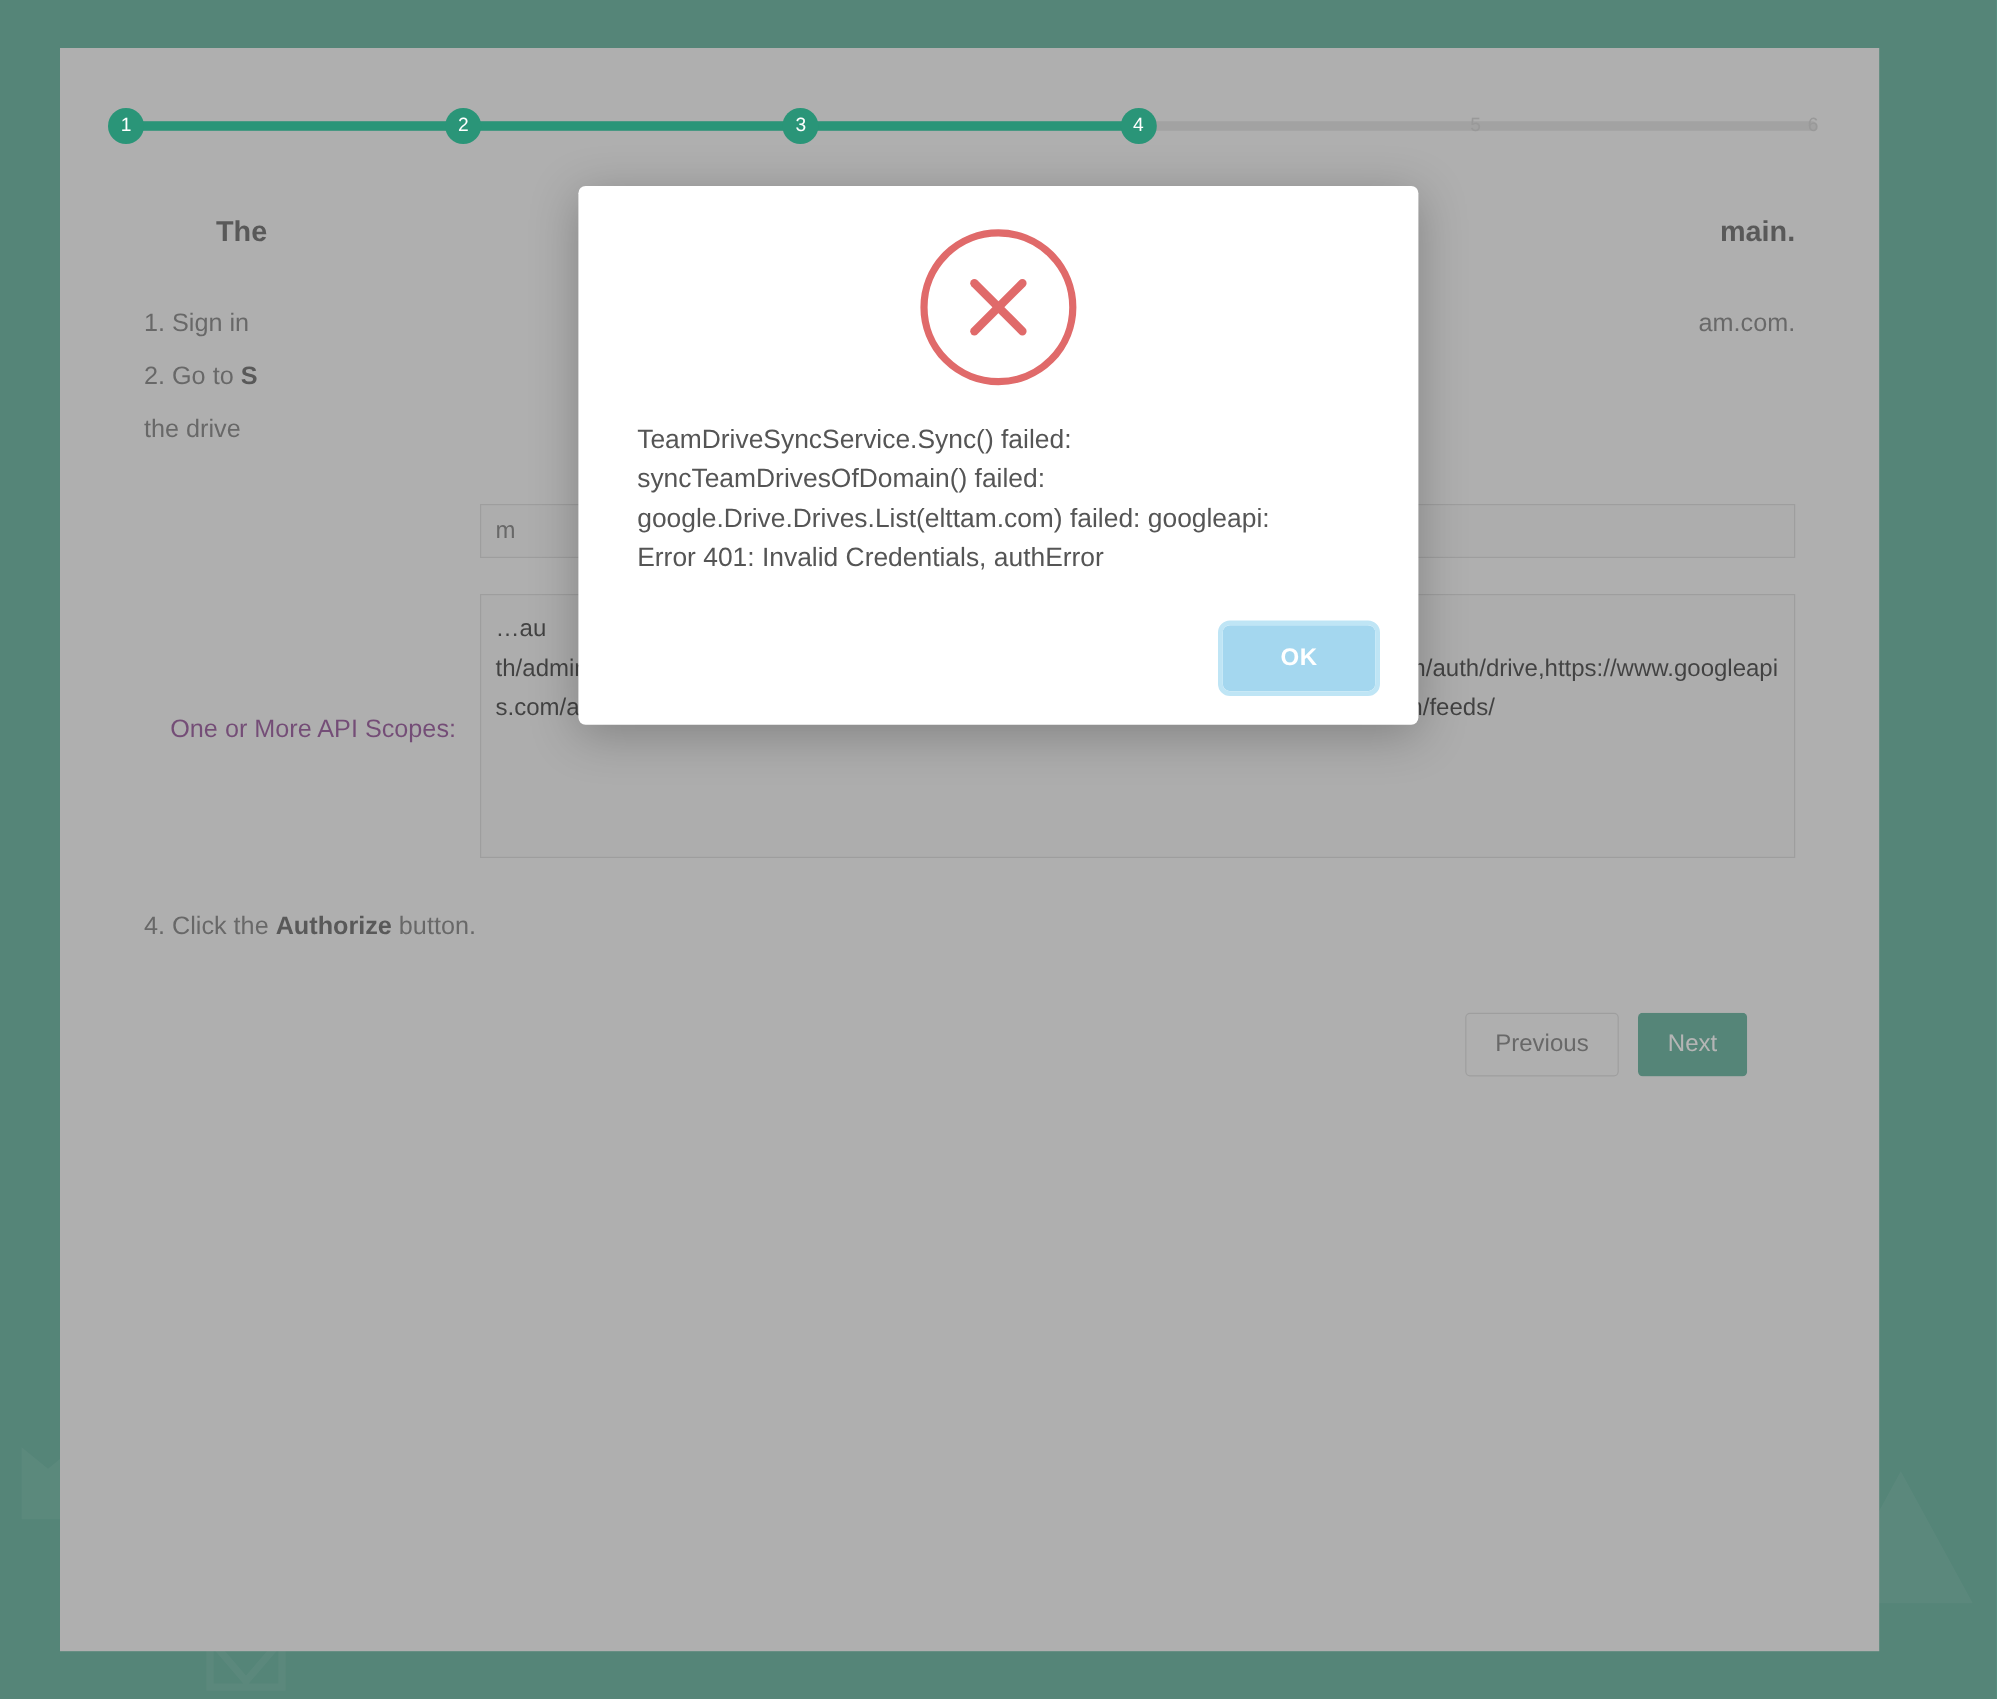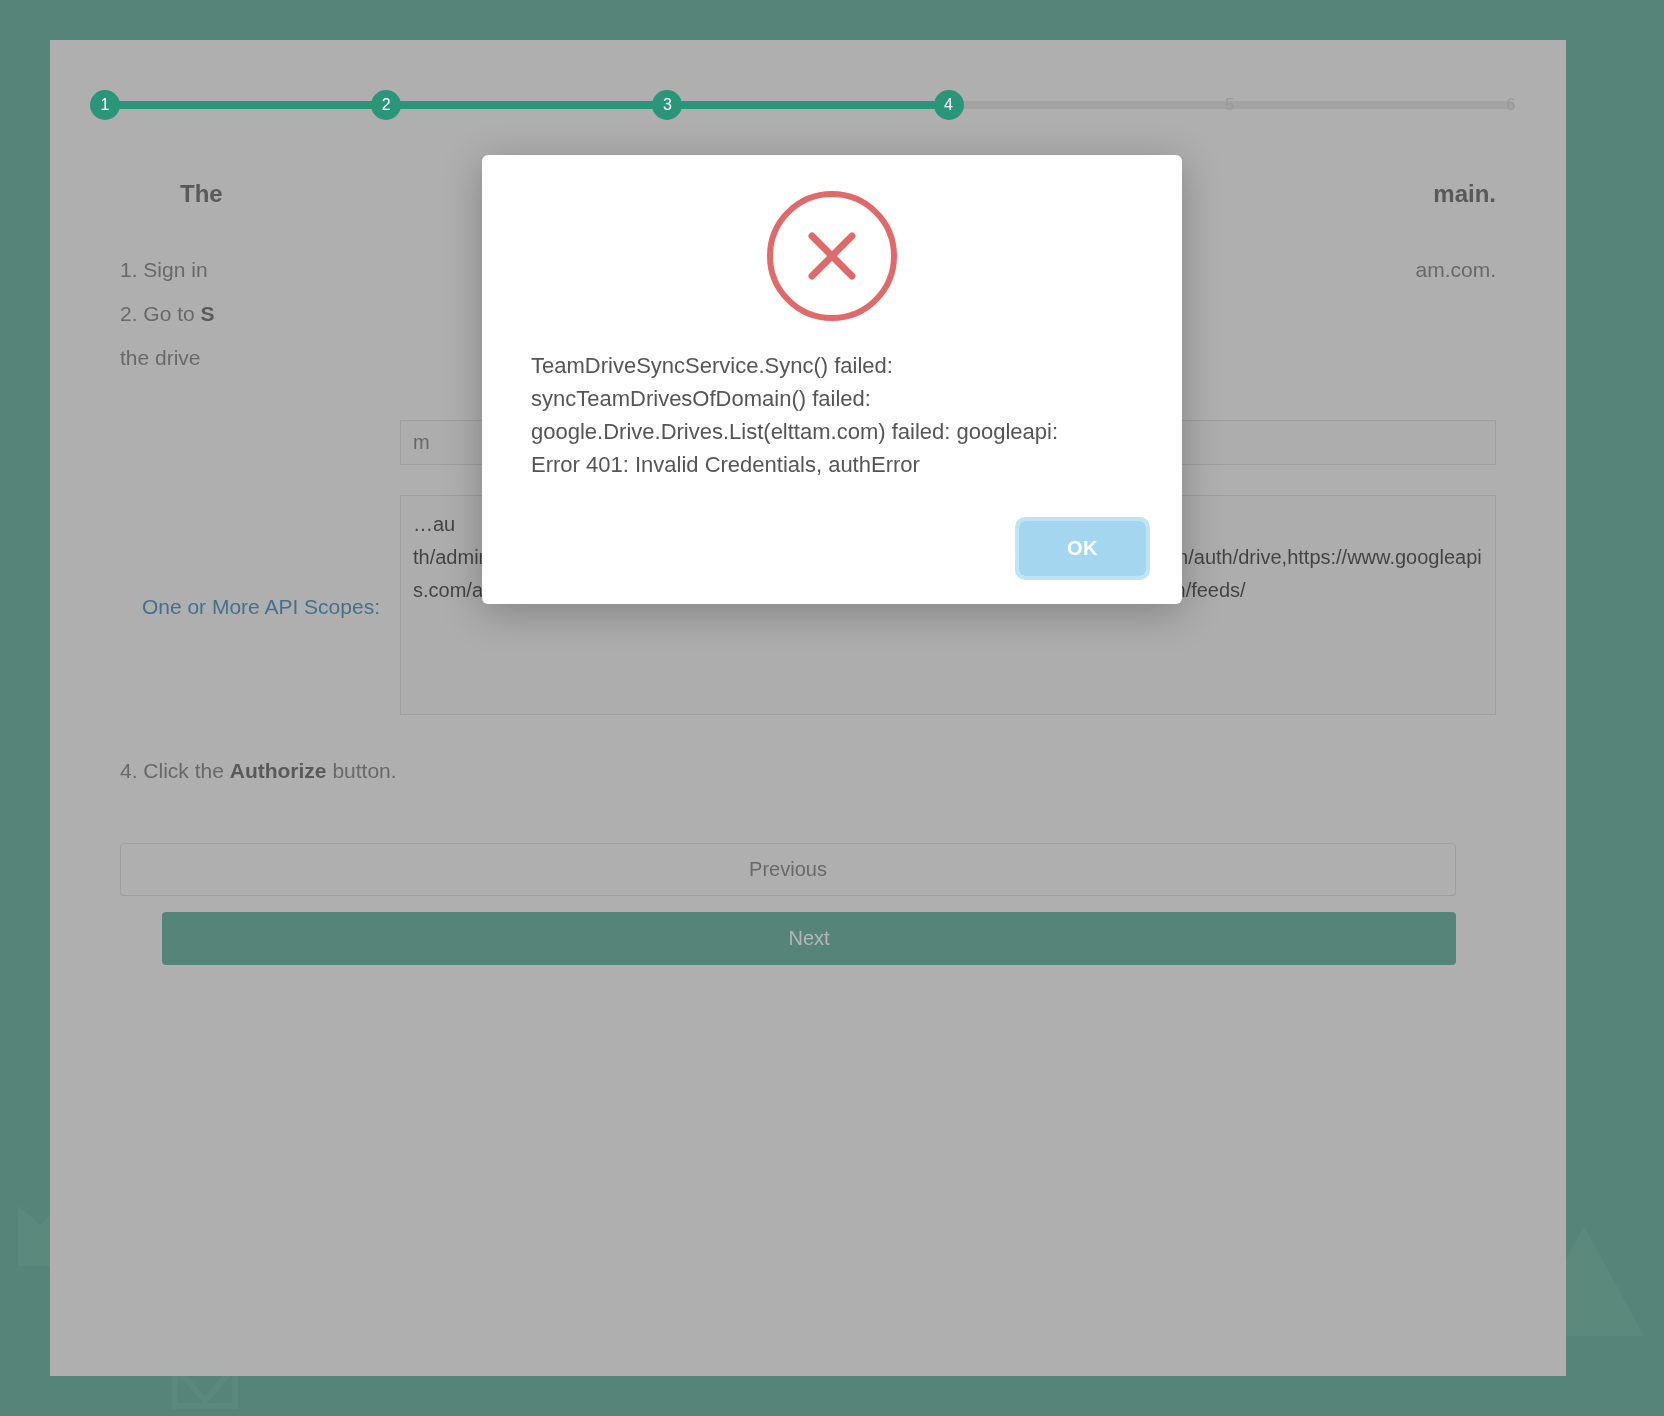--- a/index.html
+++ b/index.html
@@ -68,49 +68,49 @@
   .content ol { list-style: none; }
   .content li { font-size: 21px; line-height: 2.1; color: #555; }
   .content strong { font-weight: 700; color:#333;}
 
   .form-row {
     display: flex; align-items: center;
     margin: 10px 0 0 0;
   }
   .form-label {
     width: 280px; text-align: right; padding-right: 20px;
-    font-size: 21px; color:#0369a1;
+    font-size: 21px; color:#701a75;
   }
   .form-field {
     flex: 1;
   }
   .textbox {
     width: 100%; background:#eee; border:1px solid #ccc;
     padding: 10px 12px; font-size: 20px; color:#555;
     font-family: inherit;
   }
   .scopes-box {
     width: 100%; height: 220px; background:#eee; border:1px solid #ccc;
     padding: 12px; font-size: 20px; color:#000000; font-family: inherit;
     resize: none; overflow-y: scroll; word-break: break-all;
     line-height: 1.65;
   }
   .form-row.scopes { align-items: center; margin-top: 30px; }
   .form-row.scopes .form-label { align-self: center; }
 
   .footer-btns {
     display:flex; justify-content:flex-end; gap:16px;
-    margin-top: 50px; padding-right: 40px; flex-direction: column;
+    margin-top: 50px; padding-right: 40px;
   }
   .btn {
     padding: 14px 24px; font-size: 20px; border-radius: 4px; border:1px solid transparent;
     cursor: pointer;
   }
   .btn-prev { background:#f2f2f2; border:1px solid #ccc; color:#555; }
-  .btn-next { background:#2a9578; color:#fff;margin-left:42px; }
+  .btn-next { background:#2a9578; color:#fff; }
 
   
   .overlay {
     position: absolute; inset:0;
     background: rgba(120,120,120,0.55);
     display:flex; align-items:flex-start; justify-content:center;
     padding-top: 155px;
   }
   .modal {
     width: 700px; background:#fff; border-radius: 6px;

